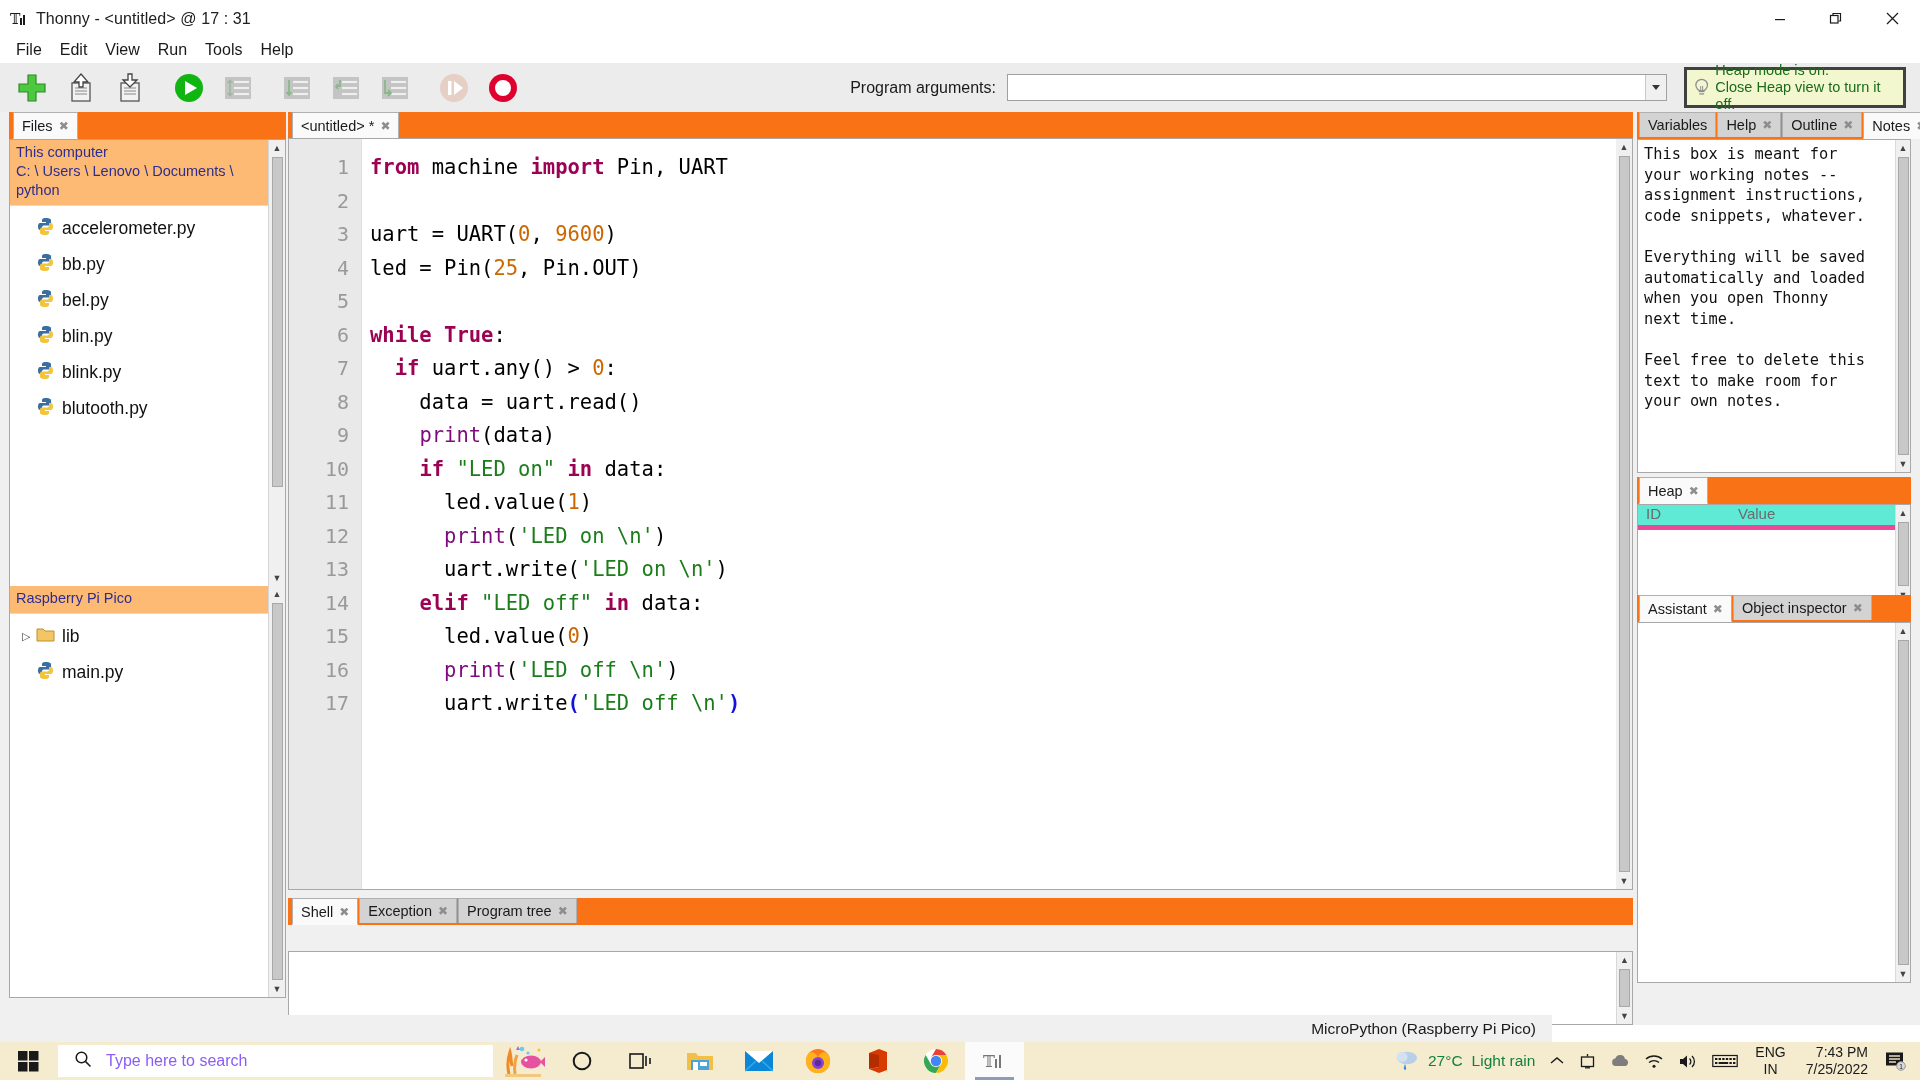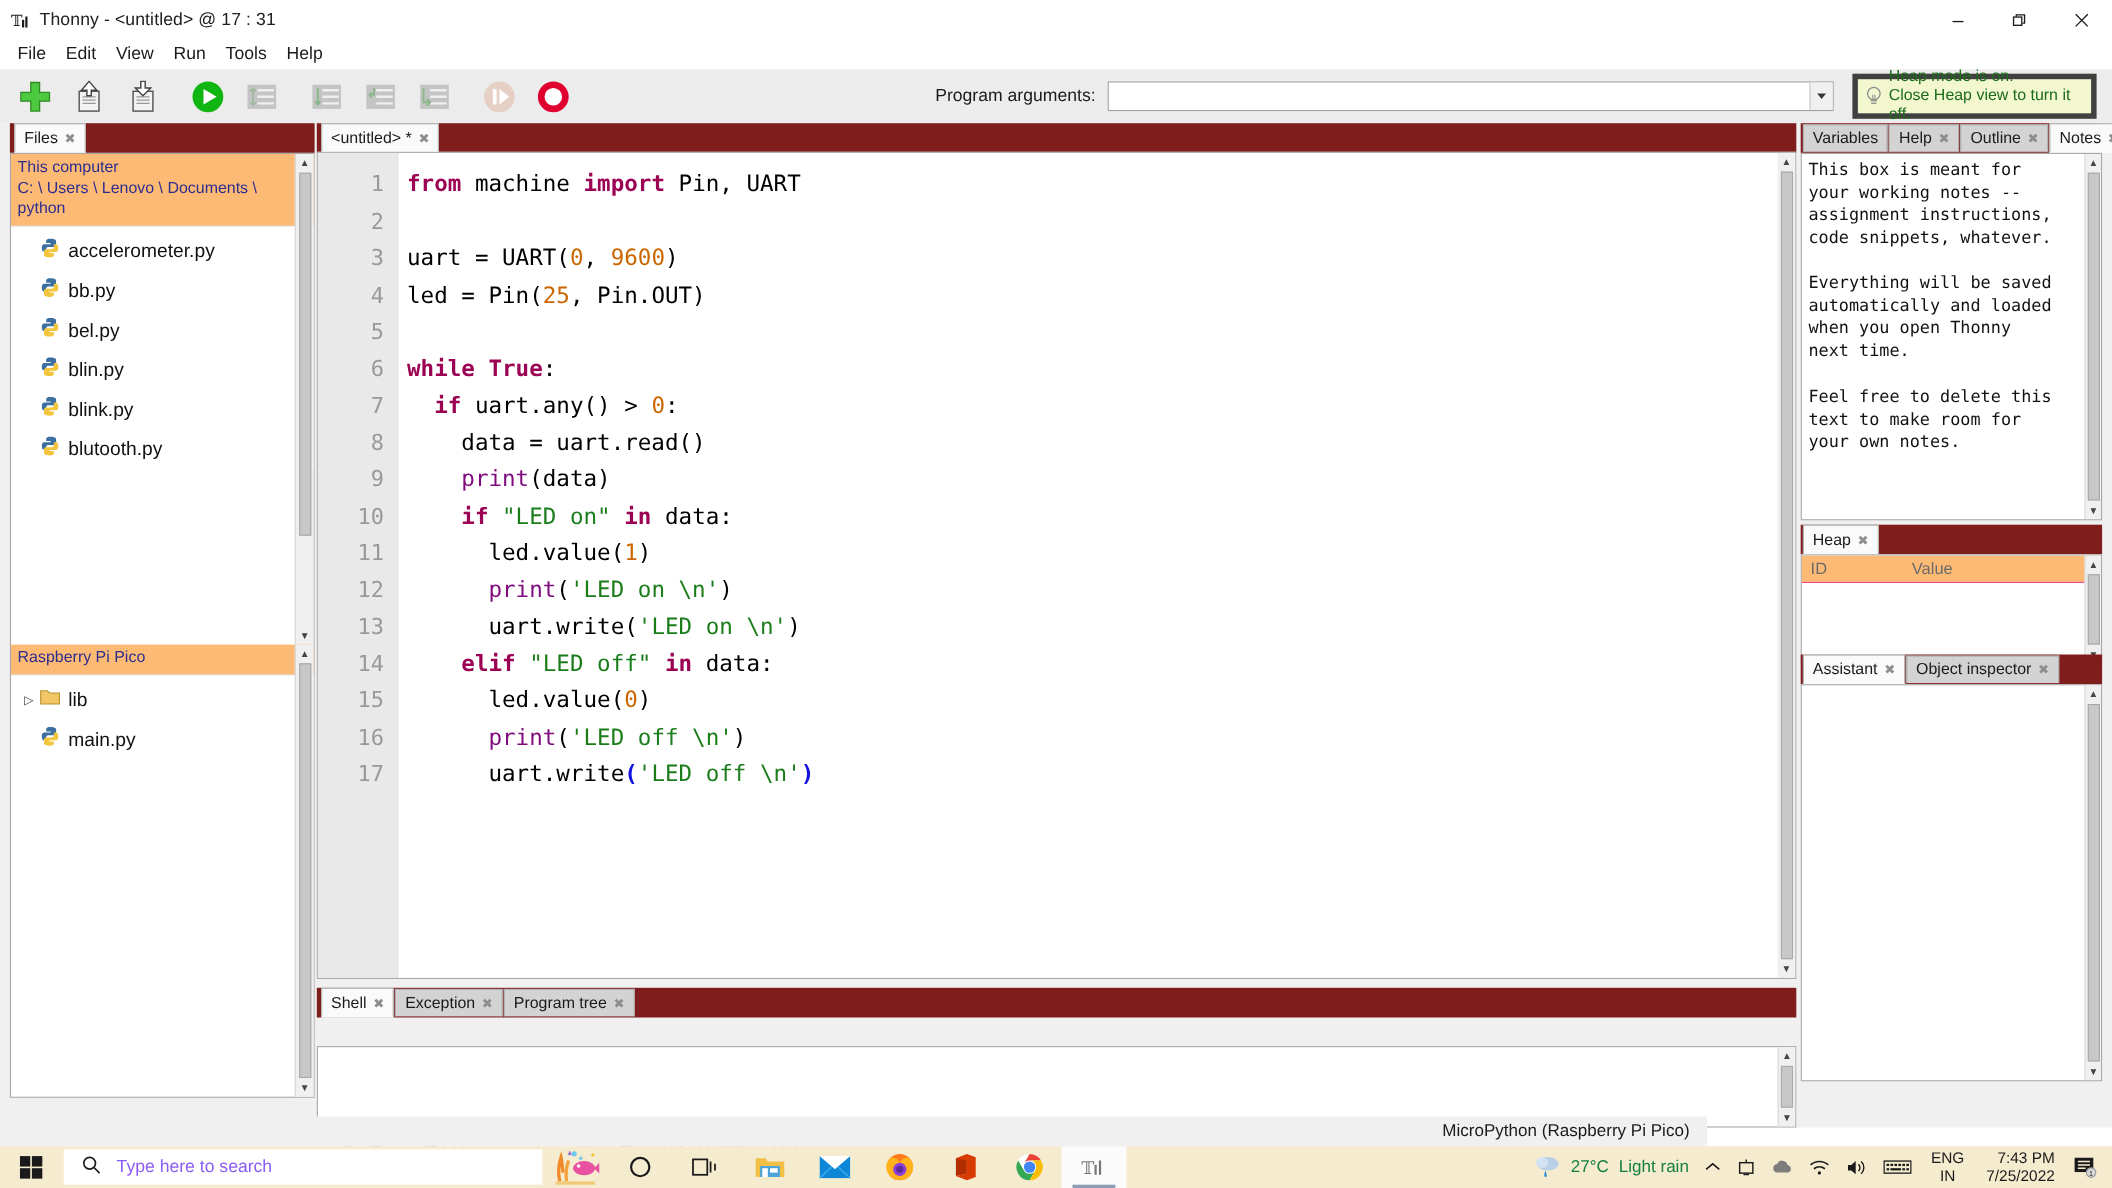--- a/index.html
+++ b/index.html
@@ -48,30 +48,30 @@
     font-family: "Liberation Sans", sans-serif; font-size: 15px; padding: 0 5px; color: #111;
   }
   .prog-args-drop {
     width: 21px; height: 25px; border-left: 1px solid #c8c8c8;
     background: #f0f0f0; display: flex; align-items: center; justify-content: center;
   }
   .caret-down { width: 0; height: 0; border-left: 4px solid transparent; border-right: 4px solid transparent; border-top: 5px solid #333; }
 
   .heap-note {
     margin-left: 17px; margin-right: 14px; width: 222px; height: 41px;
-    background: #f2f7cf; border: 5px solid #404040;
+    background: #f2f7cf; border: 3px solid #404040;
     display: flex; align-items: center; padding: 0 5px;
   }
   .heap-note-txt { font-size: 14.5px; line-height: 17px; color: #1b6b1b; margin-left: 4px; }
 
   
   .workarea { position: absolute; left: 0; top: 112px; width: 1920px; height: 913px; background: #f0f0f0; }
 
   
-  .tabstrip { display: flex; align-items: center; height: 27px; background: #7f1d1d; padding-left: 4px; }
+  .tabstrip { display: flex; align-items: flex-start; height: 27px; background: #f97316; padding-left: 4px; }
   .tab {
     height: 25px; display: flex; align-items: center; padding: 0 8px;
     font-size: 14.5px; color: #1a1a1a; background: #d3d3d3;
     border: 1px solid #b0b0b0; border-bottom: none; margin-right: 1px;
   }
   .tab.active { background: #fafafa; height: 27px; border-bottom: 1px solid #fafafa; }
   .tab-x { margin-left: 6px; font-size: 12px; color: #8d8d8d; }
 
   
   .files-panel { position: absolute; left: 9px; top: 0; width: 277px; height: 886px; }
@@ -149,21 +149,21 @@
   .notes-text {
     font-family: "DejaVu Sans Mono", monospace; font-size: 15.3px; line-height: 20.6px;
     color: #111; padding: 4px 6px; white-space: pre-wrap;
   }
   .rp-scroll {
     position: absolute; right: 0; top: 0; width: 15px; height: 100%;
     background: #f0f0f0; border-left: 1px solid #dadada;
     display: flex; flex-direction: column; align-items: center;
   }
   .heap-head {
-    display: flex; background: #fdba74; border-bottom: 1px solid #ec4899; height: 25px; align-items: center;
+    display: flex; background: #5eead4; border-bottom: 5px solid #ec4899; height: 25px; align-items: flex-start;
   }
   .heap-col { font-size: 15px; color: #6b6b6b; }
   .heap-col.id { padding-left: 8px; width: 100px; }
 
   
   .statusbar {
     position: absolute; left: 0; top: 1015px; width: 1552px; height: 27px;
     background: #f0f0f0; display: flex; align-items: center; justify-content: flex-end;
     padding-right: 16px;
   }

